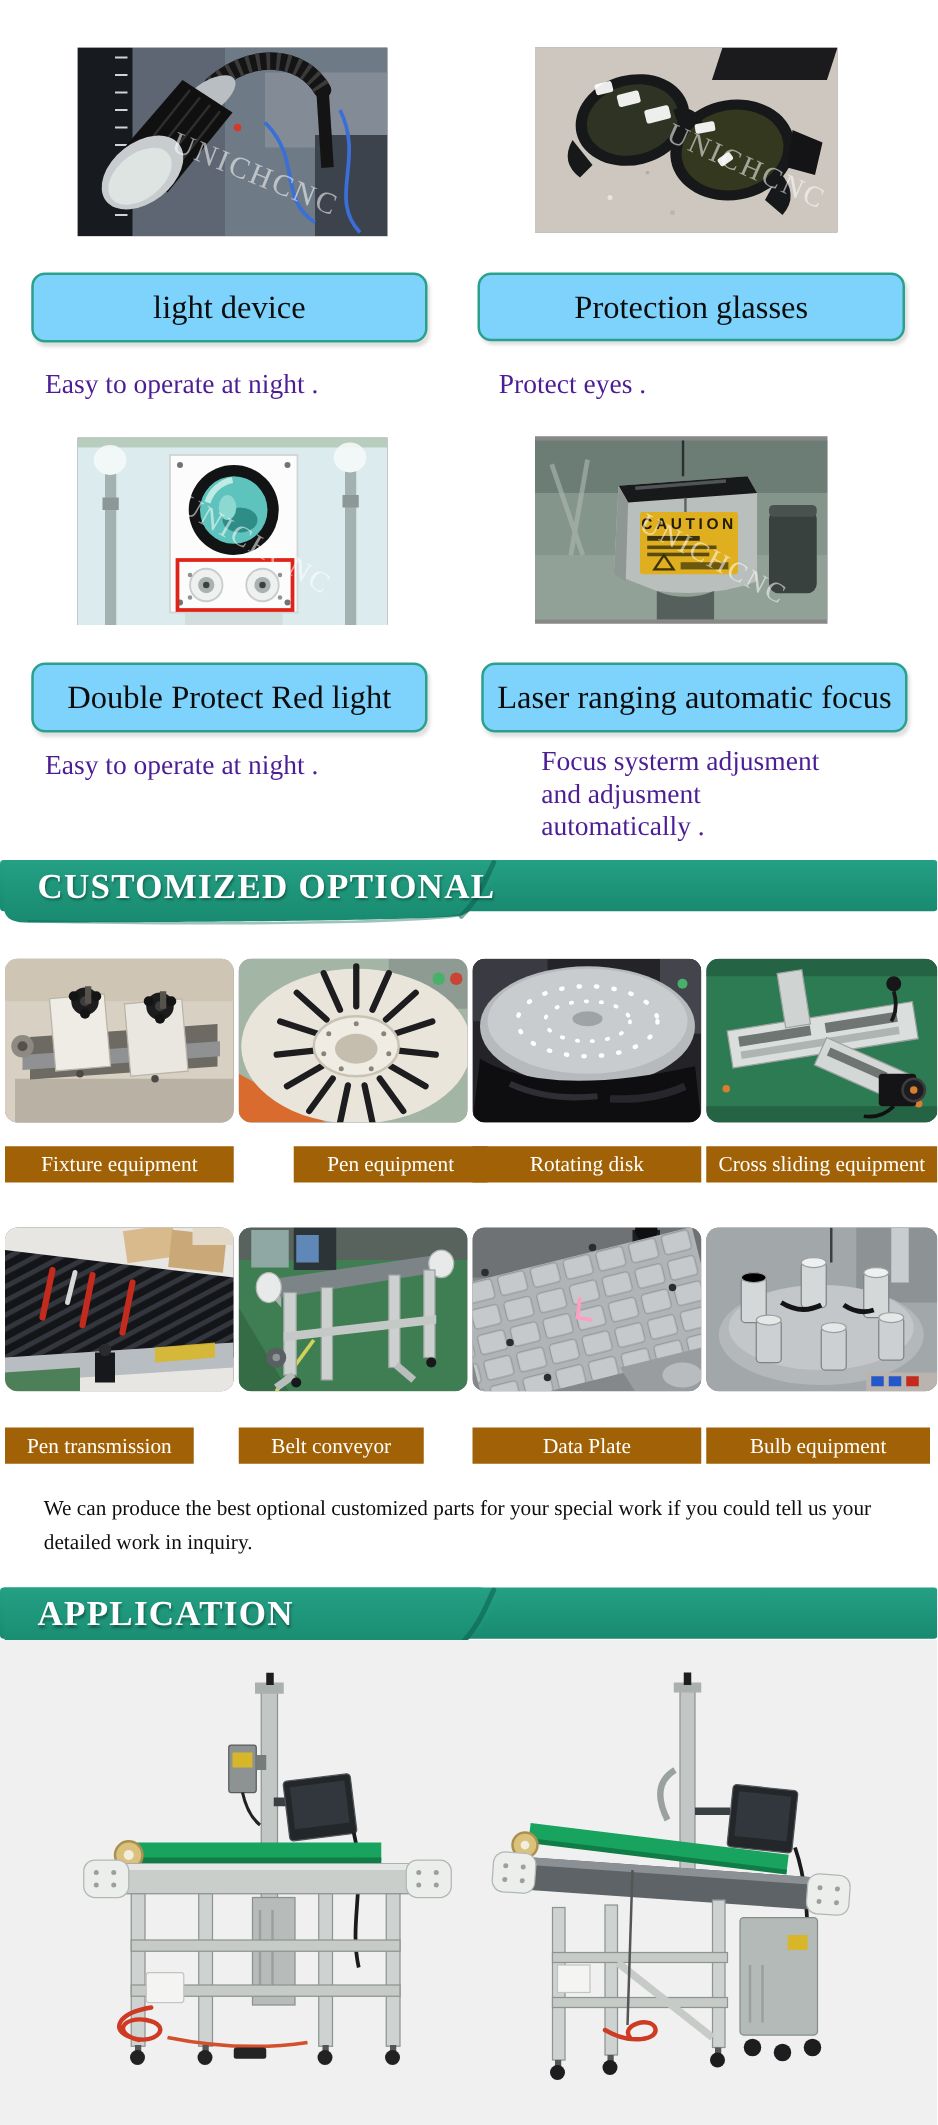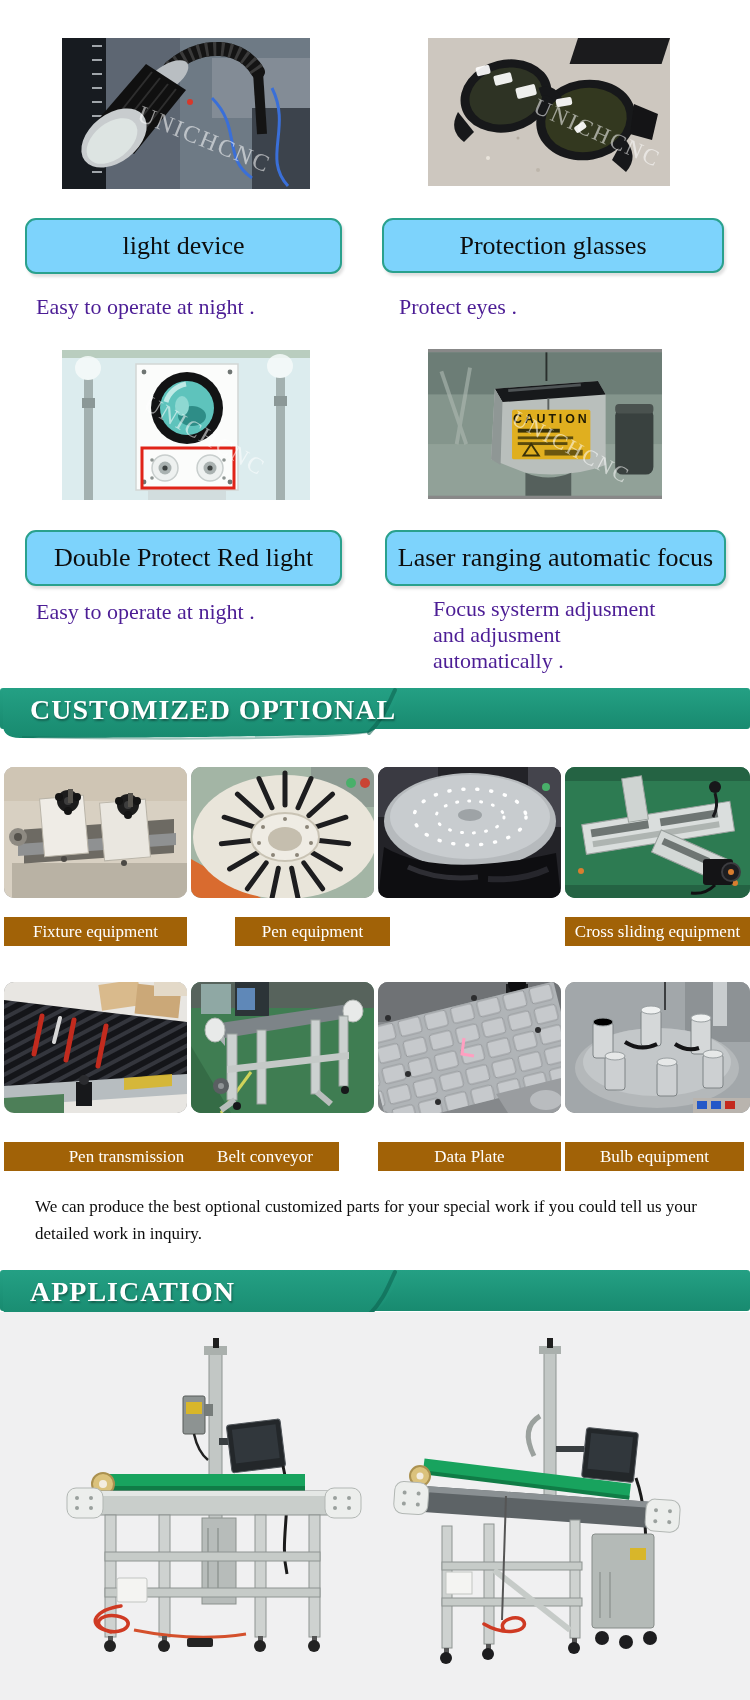--- a/index.html
+++ b/index.html
@@ -304,20 +304,23 @@
       <path d="M150,26 q4,14 -2,24" stroke="#17171a" stroke-width="3" fill="none"></path>
     </svg>
   </div>
 
   <div class="grid-label" style="left:4px;top:917px;width:183px;">
     <span>Fixture equipment</span>
   </div>
   <div class="grid-label" style="left:205px;top:917px;width:155px;margin-left:30px;">
     <span>Pen equipment</span>
   </div>
+  <div class="grid-label" style="left:378px;top:917px;width:183px;">
+    <span>Rotating disk</span>
+  </div>
   <div class="grid-label" style="left:565px;top:917px;width:185px;">
     <span>Cross sliding equipment</span>
   </div>
 
   <div class="ph rounded" style="left:4px;top:982px;width:183px;height:131px;">
     <svg viewBox="0 0 183 131" xmlns="http://www.w3.org/2000/svg">
       <defs>
         <pattern id="ptribs" width="10" height="10" patternUnits="userSpaceOnUse" patternTransform="rotate(62)">
           <rect width="10" height="10" fill="#141519"></rect>
           <rect width="4" height="10" fill="#34363d"></rect>
@@ -419,21 +422,21 @@
       </g>
       <path d="M60,60 q16,10 32,2" stroke="#141416" stroke-width="4" fill="none"></path>
       <path d="M110,62 q12,8 24,4" stroke="#141416" stroke-width="4" fill="none"></path>
       <rect x="128" y="116" width="57" height="15" fill="#b9b4ae"></rect>
       <rect x="132" y="119" width="10" height="8" fill="#2458c8"></rect>
       <rect x="146" y="119" width="10" height="8" fill="#2458c8"></rect>
       <rect x="160" y="119" width="10" height="8" fill="#c42a1e"></rect>
     </svg>
   </div>
 
-  <div class="grid-label" style="left:4px;top:1142px;width:151px;padding-left:47px;">
+  <div class="grid-label" style="left:4px;top:1142px;width:151px;">
     <span>Pen transmission</span>
   </div>
   <div class="grid-label" style="left:191px;top:1142px;width:148px;font-family:Liberation Serif, serif;">
     <span>Belt conveyor</span>
   </div>
   <div class="grid-label" style="left:378px;top:1142px;width:183px;">
     <span>Data Plate</span>
   </div>
   <div class="grid-label" style="left:565px;top:1142px;width:179px;">
     <span>Bulb equipment</span>

